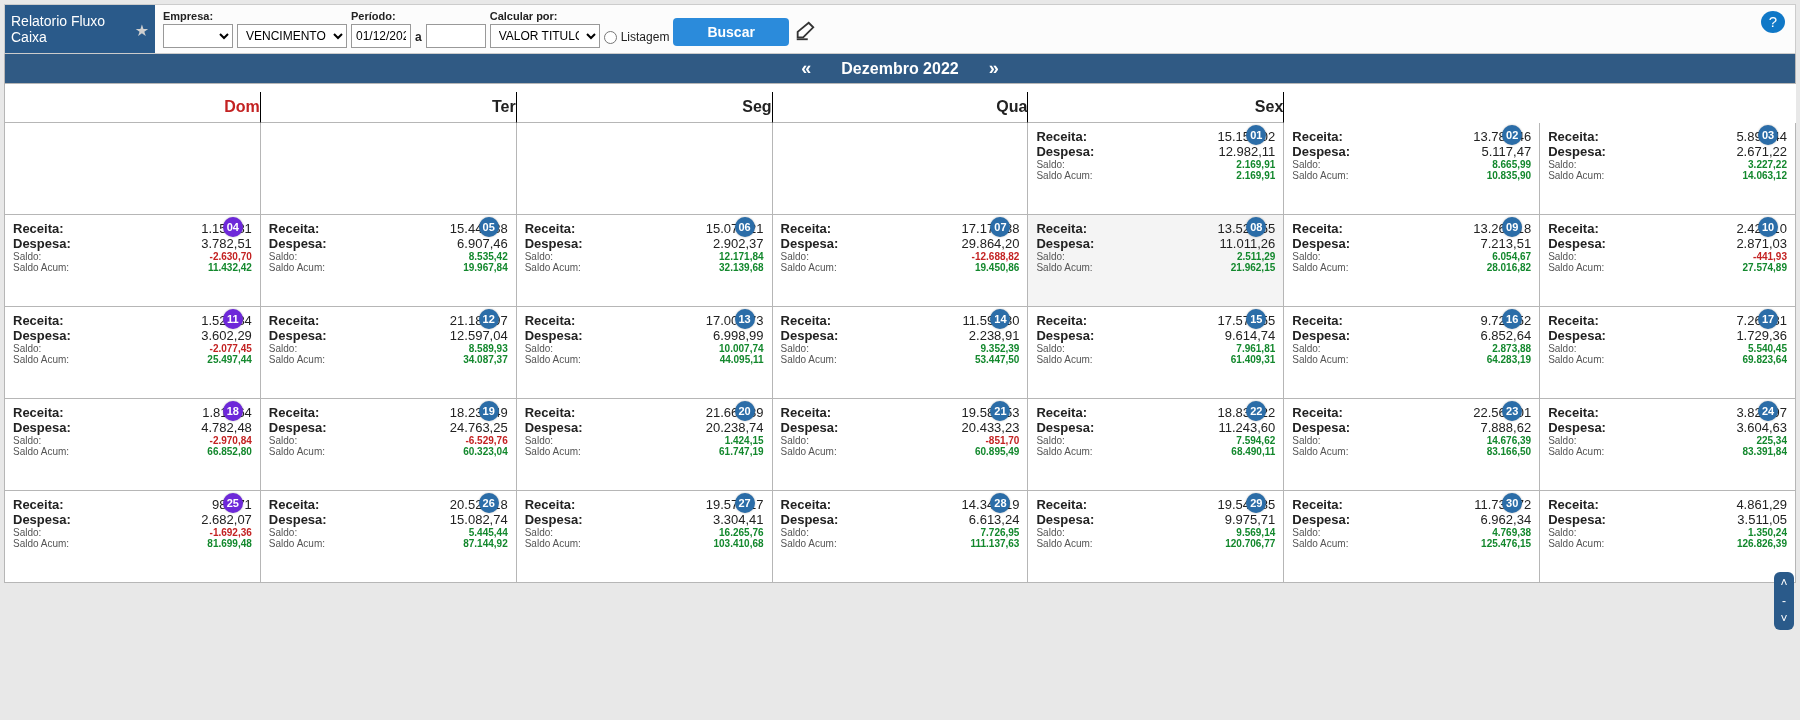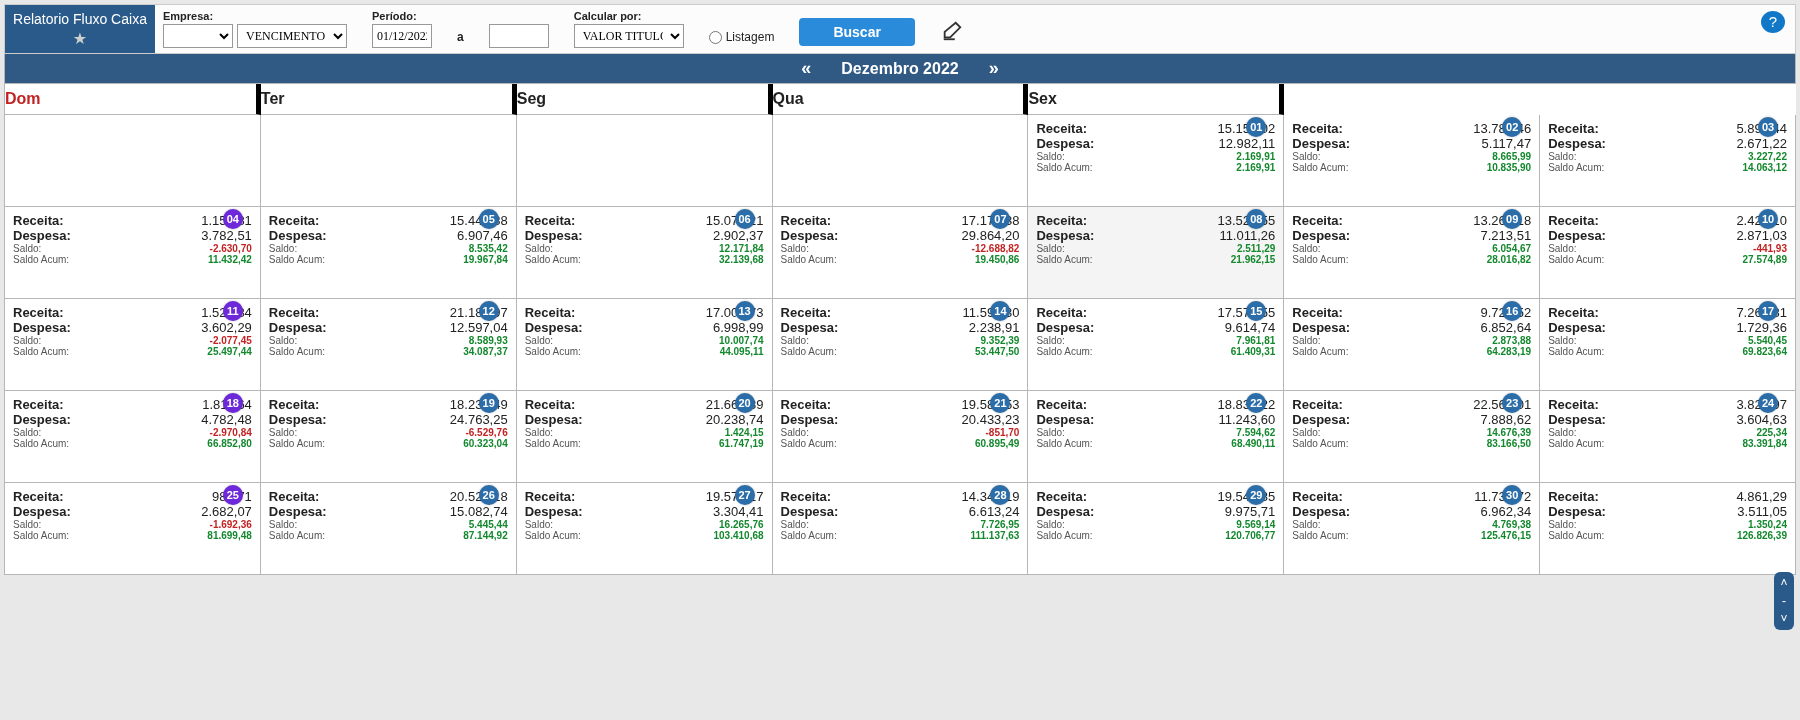--- a/index.html
+++ b/index.html
@@ -19,43 +19,41 @@
     background: #fcfcfc;
     border: 1px solid #ccc;
     height: 50px;
     margin: 4px 4px 0 4px;
   }
   .topbar .title-block {
     background: #2a5a8a;
     color: #fff;
     width: 150px;
     display: flex;
-    flex-direction: column;
     align-items: center;
     justify-content: center;
     font-size: 14px;
     padding: 2px 6px;
   }
   .title-block .star { color: #cfcfcf; font-size: 16px; margin-top: 2px; }
   .filters {
     display: flex;
     align-items: flex-end;
-    gap: 25px;
+    gap: 4px;
     padding: 3px 8px 5px 8px;
     flex: 1;
   }
   .fgroup { display: flex; flex-direction: column; gap: 2px; }
   .fgroup label { font-size: 11px; font-weight: 600; color: #222; }
   select, input[type=text] {
     border: 1px solid #999;
     height: 24px;
     font-size: 12px;
     padding: 0 4px;
     background: #fff;
-    font-family: Liberation Serif, serif;
   }
   .sel-empresa { width: 70px; }
   .sel-venc { width: 110px; }
   .inp-date { width: 60px; }
   .sel-calc { width: 110px; }
   .date-a { align-self: flex-end; padding-bottom: 4px; font-weight: 600; }
   .listagem-wrap { display: flex; align-items: flex-end; gap: 4px; align-self: flex-end; padding-bottom: 4px; }
   .listagem-wrap input[type=radio]{ }
   .btn-buscar {
     background: #2b8bdb;
@@ -107,26 +105,27 @@
   .calendar {
     margin: 0 4px;
     border-left: 1px solid #b6b6b6;
   }
   .cal-header {
     display: grid;
     grid-template-columns: repeat(7, 1fr);
     background: #fff;
   }
   .cal-header .hcell {
-    border-right: 5px solid #000000;
+    border-right: 1px solid #000000;
     border-bottom: 1px solid #b6b6b6;
-    text-align: left;
+    text-align: right;
     font-weight: 700;
     font-size: 16px;
     padding: 6px 0;
+    margin-top: 8px;
   }
   .hcell.dom { color: #c32222; }
   .cal-body {
     display: grid;
     grid-template-columns: repeat(7, 1fr);
     grid-auto-rows: 92px;
   }
   .daycell {
     position: relative;
     border-right: 1px solid #b6b6b6;

